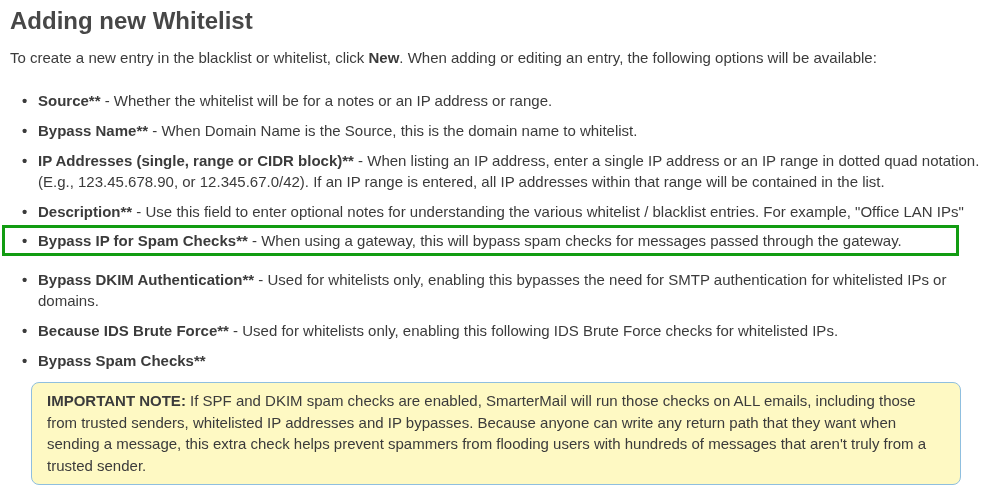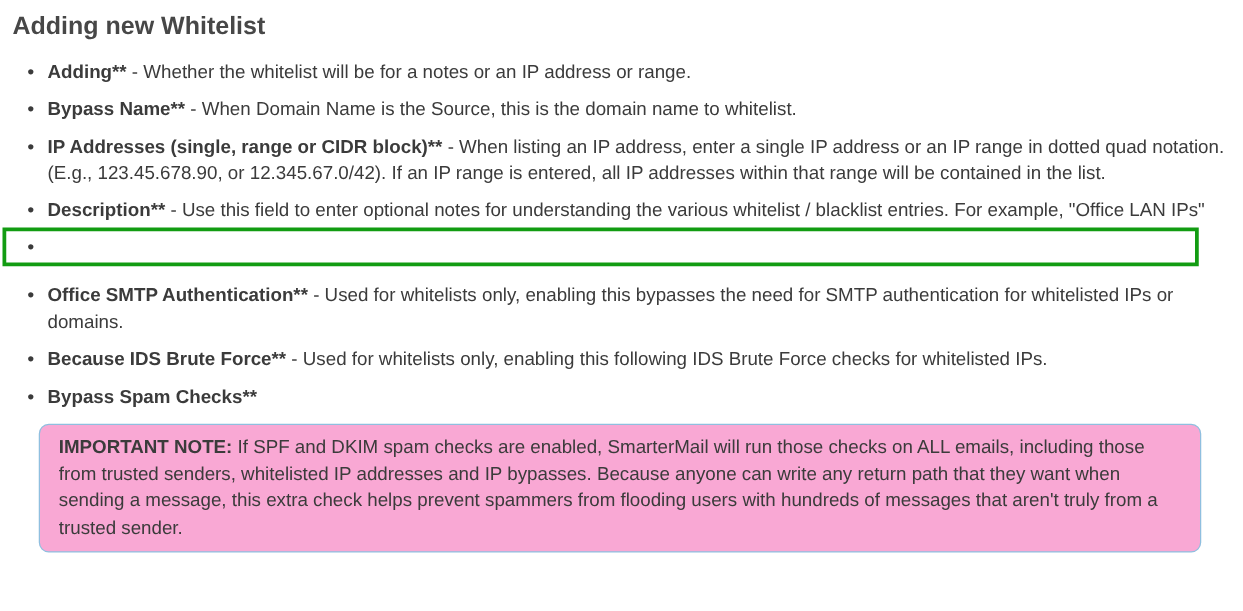--- a/index.html
+++ b/index.html
@@ -8,21 +8,21 @@
     width: 994px;
     height: 489px;
     font-family: "Liberation Sans", "DejaVu Sans", sans-serif;
     font-size: 15px;
     line-height: 21px;
     color: #3b3b3b;
     padding: 9px 9px 0 10px;
     overflow: hidden;
   }
   h1.page-title {
-    font-size: 20px;
+    font-size: 24px;
     line-height: 24px;
     font-weight: 700;
     color: #474747;
     margin: 0 0 14px 0;
   }
   p.intro {
     margin: 0 0 22px 0;
   }
   ul.options {
     list-style: none;
@@ -42,65 +42,67 @@
     font-size: 15px;
   }
   ul.options li .text { flex: 1 1 auto; }
   ul.options li.highlighted {
     border: 3px solid #129c12;
     margin: -6px 26px 13px -8px;
     padding: 2px 4px 2px 17px;
   }
   .note-box {
     margin: 11px 24px 0 21px;
-    background: #f9a8d4;
+    background: #fef9c3;
     border: 1px solid #8fbfdf;
     border-radius: 8px;
     padding: 7px 15px 8px 15px;
     line-height: 21.5px;
   }
   strong { font-weight: 700; }
 </style>
 </head>
 <body>
 
 <div>
 
   <h1 class="page-title">Adding new Whitelist</h1>
 
+  <p class="intro"><span>To create a new entry in the blacklist or whitelist, click </span><strong>New</strong><span>. When adding or editing an entry, the following options will be available:</span></p>
 
   <ul class="options">
 
     <li>
       <span class="marker">•</span>
-      <span class="text"><strong>Adding**</strong><span> - Whether the whitelist will be for a notes or an IP address or range.</span></span>
+      <span class="text"><strong>Source**</strong><span> - Whether the whitelist will be for a notes or an IP address or range.</span></span>
     </li>
 
     <li>
       <span class="marker">•</span>
       <span class="text"><strong>Bypass Name**</strong><span> - When Domain Name is the Source, this is the domain name to whitelist.</span></span>
     </li>
 
     <li>
       <span class="marker">•</span>
       <span class="text"><strong>IP Addresses (single, range or CIDR block)**</strong><span> - When listing an IP address, enter a single IP address or an IP range in dotted quad notation. (E.g., 123.45.678.90, or 12.345.67.0/42). If an IP range is entered, all IP addresses within that range will be contained in the list.</span></span>
     </li>
 
     <li>
       <span class="marker">•</span>
       <span class="text"><strong>Description**</strong><span> - Use this field to enter optional notes for understanding the various whitelist / blacklist entries. For example, "Office LAN IPs"</span></span>
     </li>
 
     <li class="highlighted">
       <span class="marker">•</span>
+      <span class="text"><strong>Bypass IP for Spam Checks**</strong><span> - When using a gateway, this will bypass spam checks for messages passed through the gateway.</span></span>
     </li>
 
     <li>
       <span class="marker">•</span>
-      <span class="text"><strong>Office SMTP Authentication**</strong><span> - Used for whitelists only, enabling this bypasses the need for SMTP authentication for whitelisted IPs or domains.</span></span>
+      <span class="text"><strong>Bypass DKIM Authentication**</strong><span> - Used for whitelists only, enabling this bypasses the need for SMTP authentication for whitelisted IPs or domains.</span></span>
     </li>
 
     <li>
       <span class="marker">•</span>
       <span class="text"><strong>Because IDS Brute Force**</strong><span> - Used for whitelists only, enabling this following IDS Brute Force checks for whitelisted IPs.</span></span>
     </li>
 
     <li>
       <span class="marker">•</span>
       <span class="text"><strong>Bypass Spam Checks**</strong><span></span></span>

